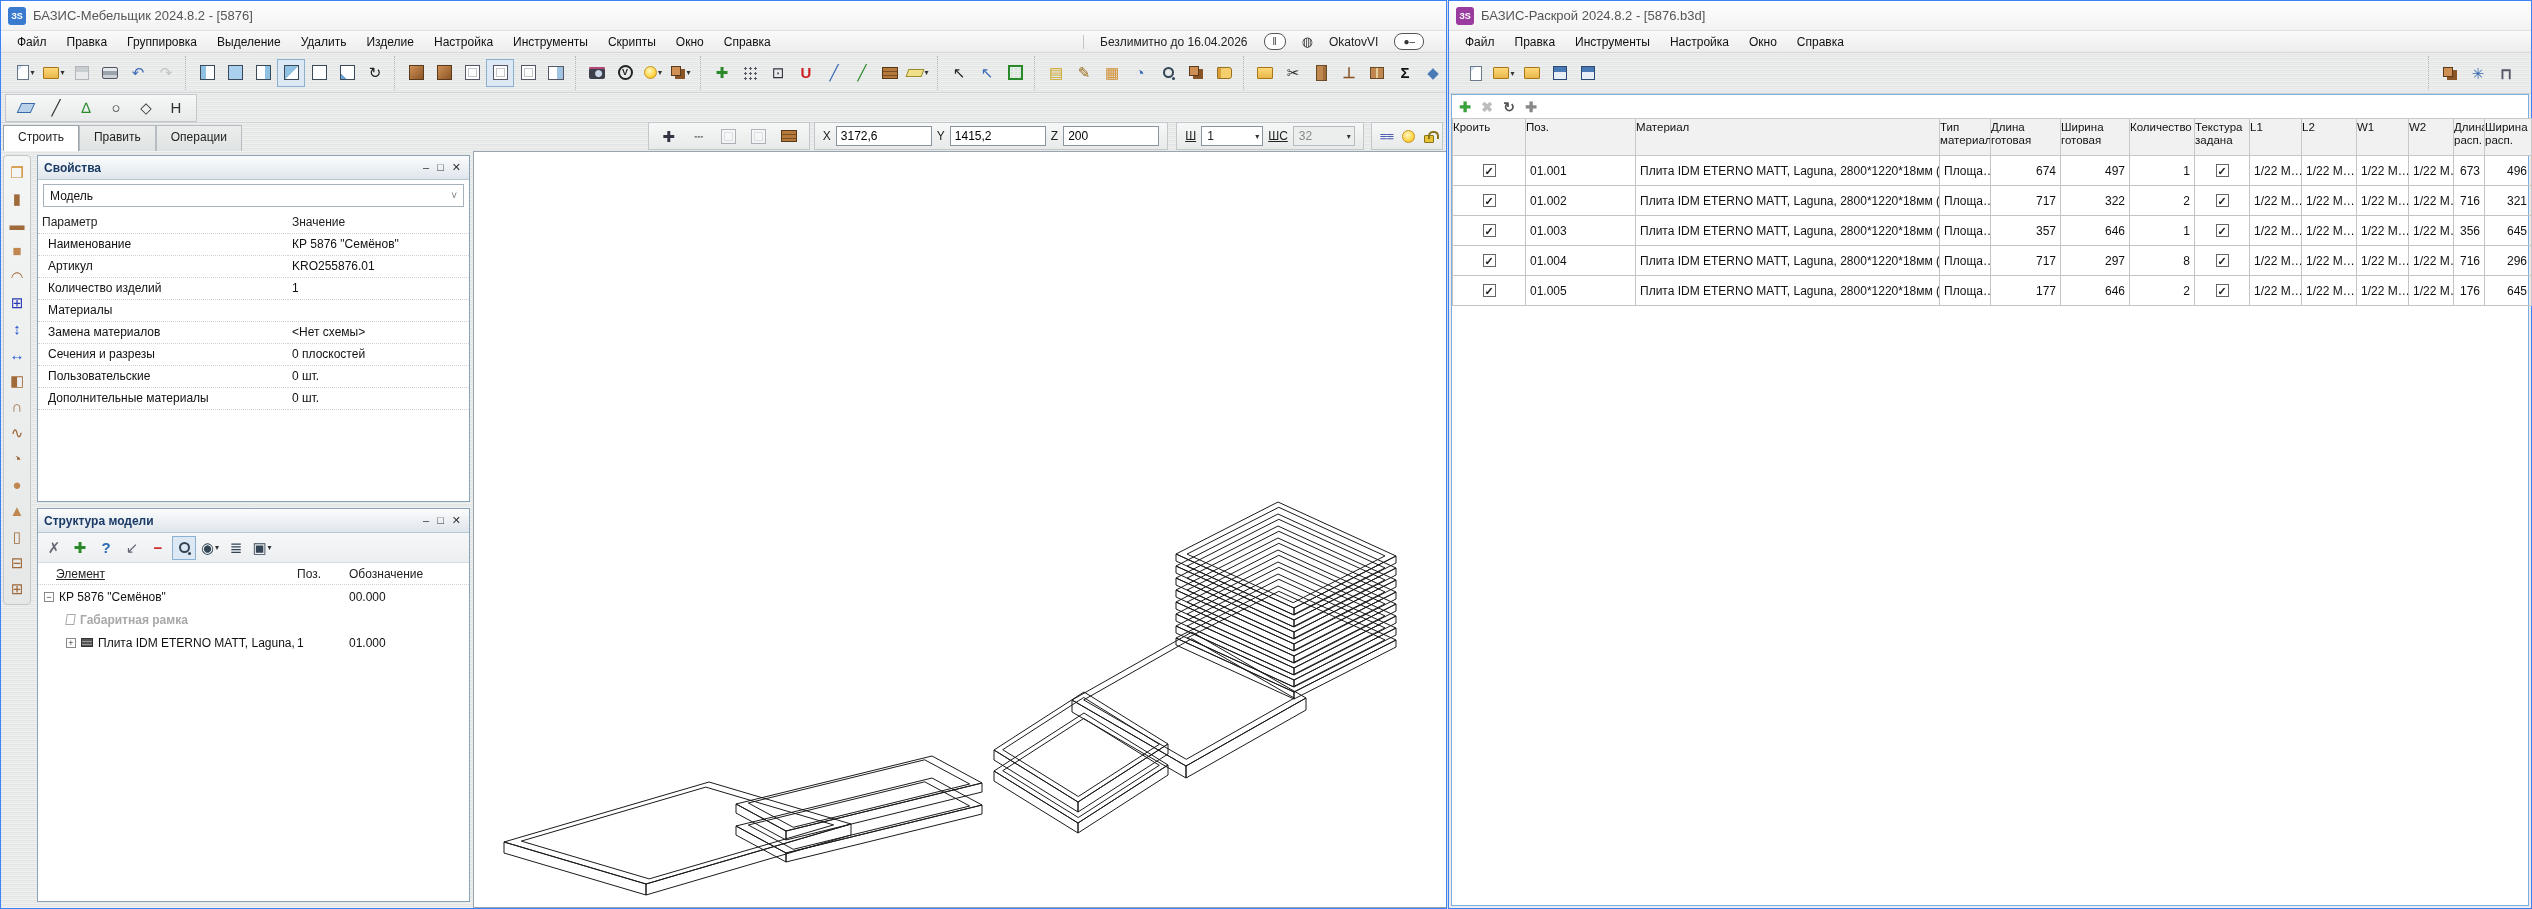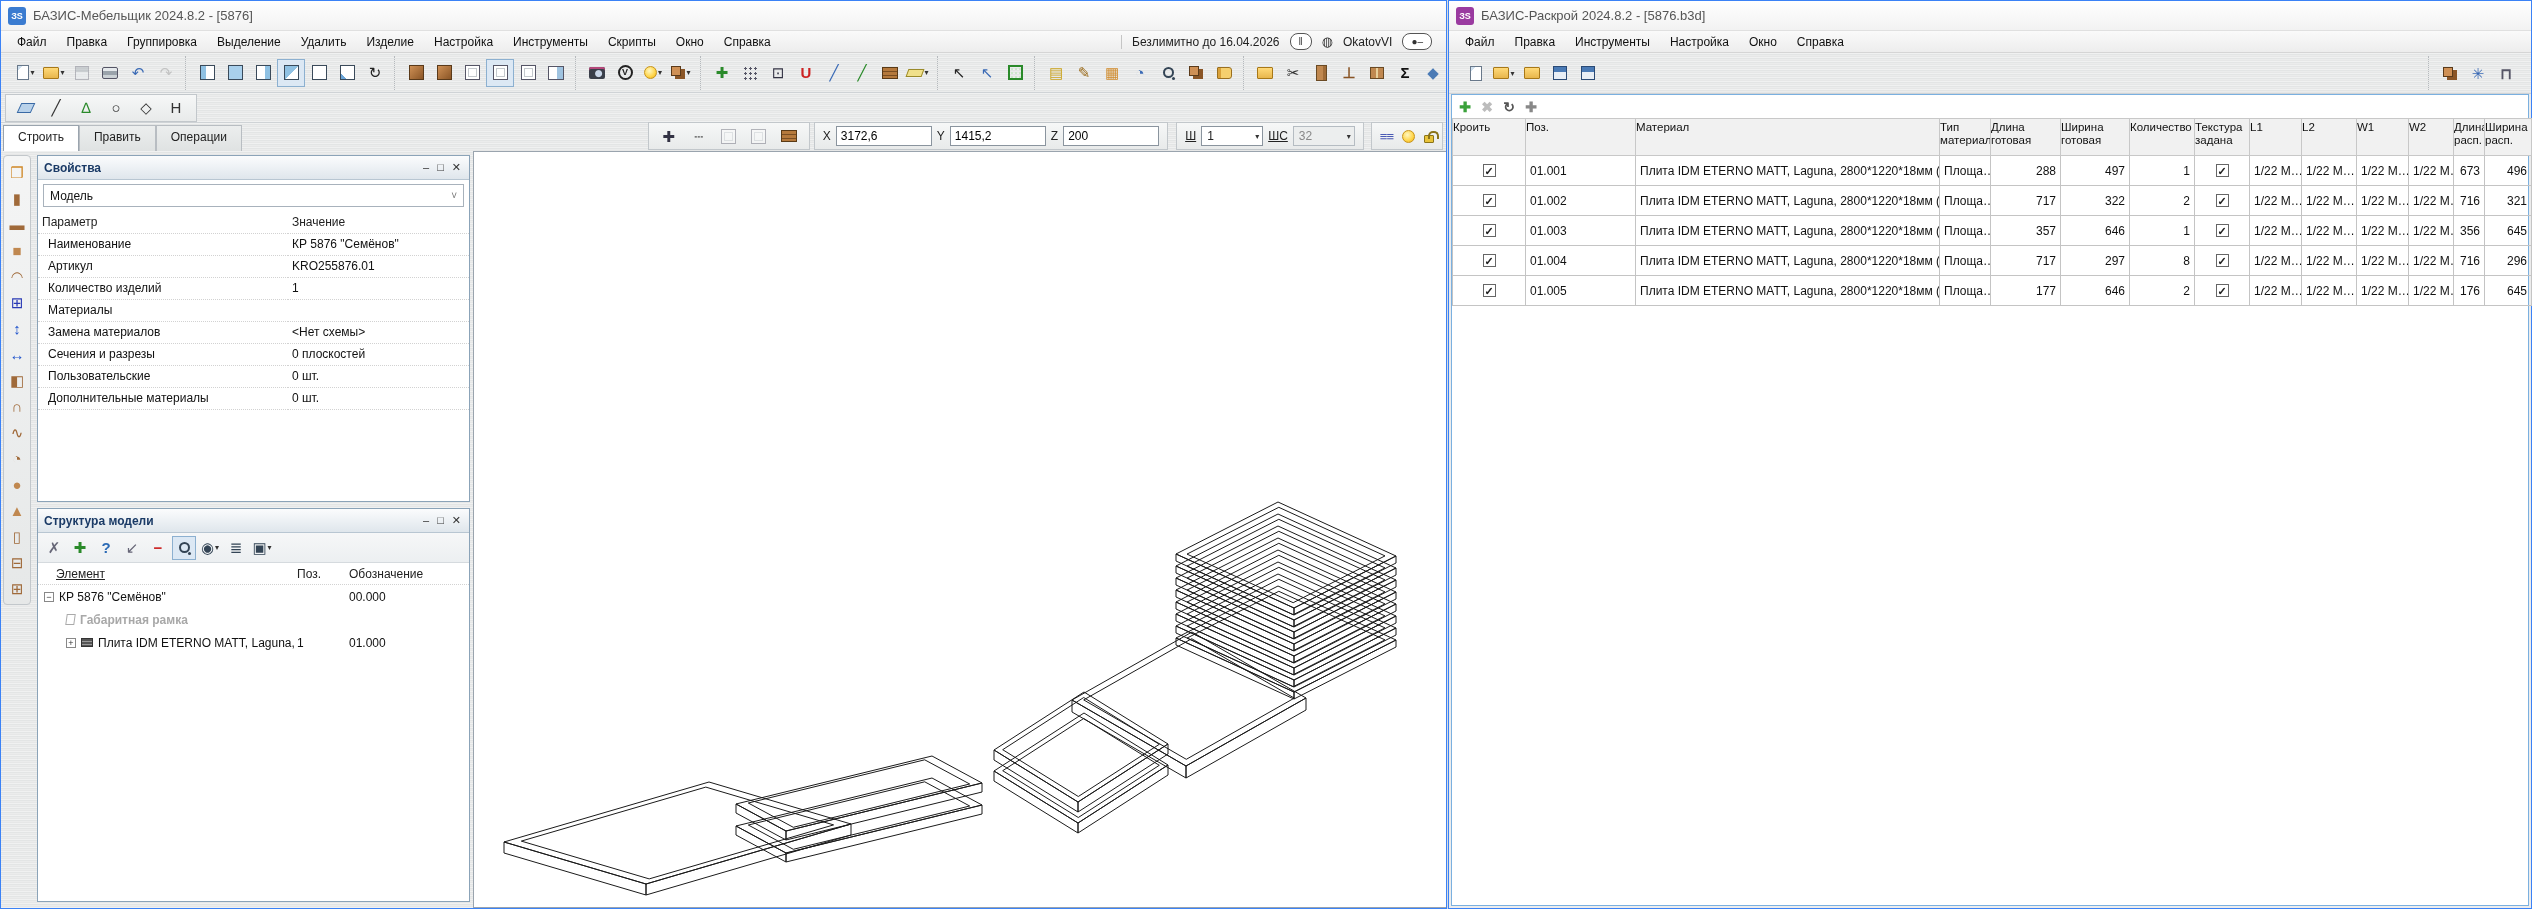--- a/index.html
+++ b/index.html
@@ -14,21 +14,21 @@
               display:flex; align-items:center; padding-left:7px; }
   .appico { width:18px; height:18px; border-radius:3px; color:#fff; font-size:9px; font-weight:bold;
             display:flex; align-items:center; justify-content:center; margin-right:7px; }
   .appico.blue { background:#3a7bd0; }
   .appico.purple { background:#9a3ba0; }
   .title-text { font-size:13px; color:#555; }
   .menubar { height:22px; background:linear-gradient(#fafafa,#ededed); border-bottom:1px solid #d5d5d5;
              display:flex; align-items:center; padding-left:6px; font-size:12px; color:#111; }
   .menubar .mi { padding:2px 10px; cursor:default; }
   .menubar .spring { flex:1; }
-  .lic { display:flex; align-items:center; font-size:12px; color:#222; gap:10px; padding-right:14px; }
+  .lic { display:flex; align-items:center; font-size:12px; color:#222; gap:16px; padding-right:22px; }
   .lic .sep { width:1px; height:14px; background:#c5c5c5; }
   .pillbtn { border:1px solid #555; border-radius:8px; padding:0 8px; height:17px; display:flex; align-items:center;
              font-size:10px; color:#333; background:#fff; }
   .glyph { font-size:13px; color:#333; }
 
   
   .brushed { background:repeating-linear-gradient(180deg,#f0f1f1 0 1px,#e3e5e5 1px 2px,#ebecec 2px 3px,#e6e7e7 3px 4px); }
   .toolrow { height:40px; display:flex; align-items:center; padding-left:4px; border-bottom:1px solid #cfd3d6; }
   .tbg { display:flex; align-items:center; height:34px; padding:0 5px 0 7px; border-left:1px dotted #b5b9bd; }
   .tbg:first-child { border-left:none; }
@@ -738,21 +738,21 @@
               <th>Длина расп.</th>
               <th>Ширина расп.</th>
             </tr>
           </thead>
         <tbody>
             <tr>
               <td class="ctr"><span class="cb">✓</span></td>
               <td>01.001</td>
               <td>Плита IDM ETERNO MATT, Laguna, 2800*1220*18мм (Арт…</td>
               <td>Площа…</td>
-              <td class="num">288</td>
+              <td class="num">674</td>
               <td class="num">497</td>
               <td class="num">1</td>
               <td class="ctr"><span class="cb">✓</span></td>
               <td>1/22 М…</td>
               <td>1/22 М…</td>
               <td>1/22 М…</td>
               <td>1/22 М…</td>
               <td class="num">673</td>
               <td class="num">496</td>
             </tr>

